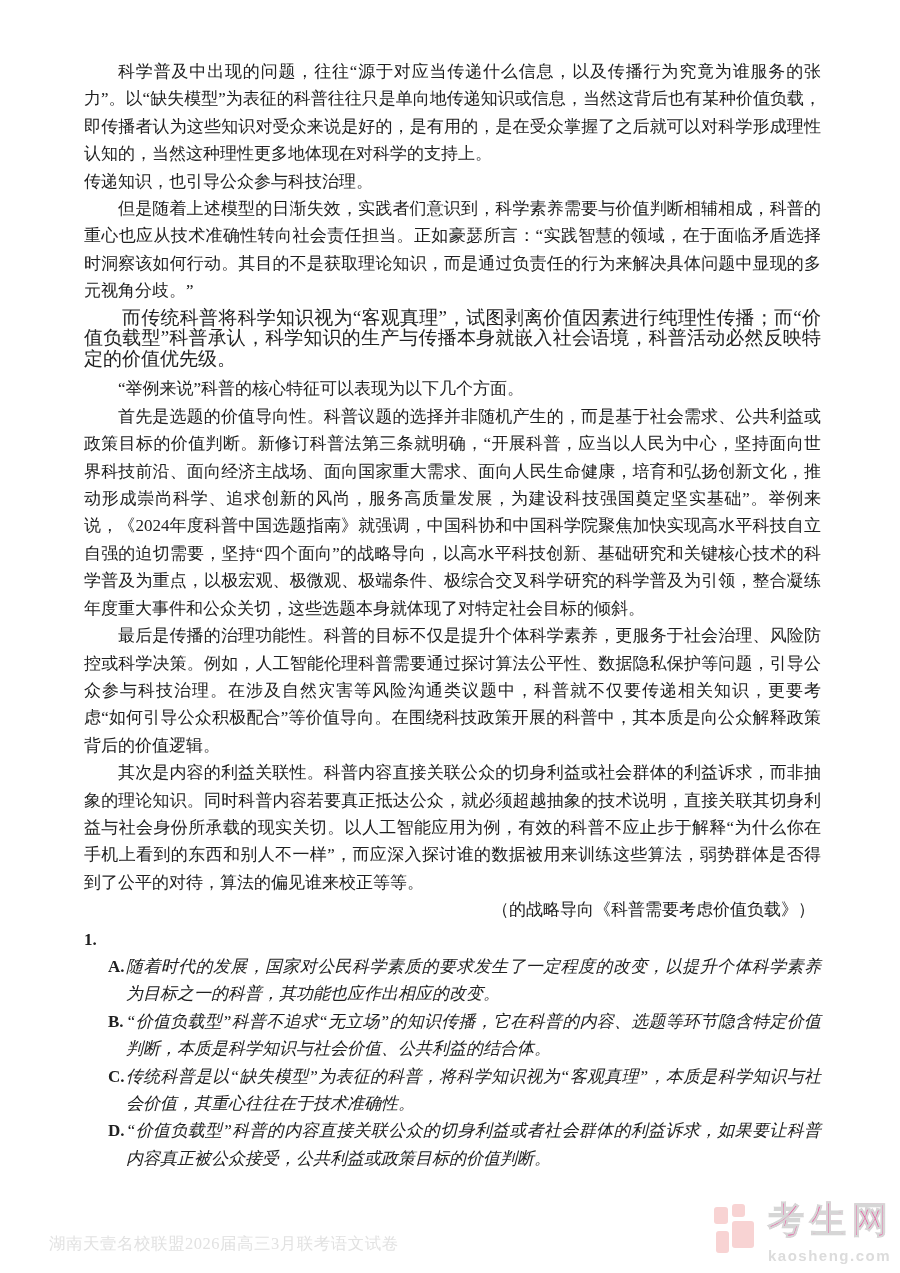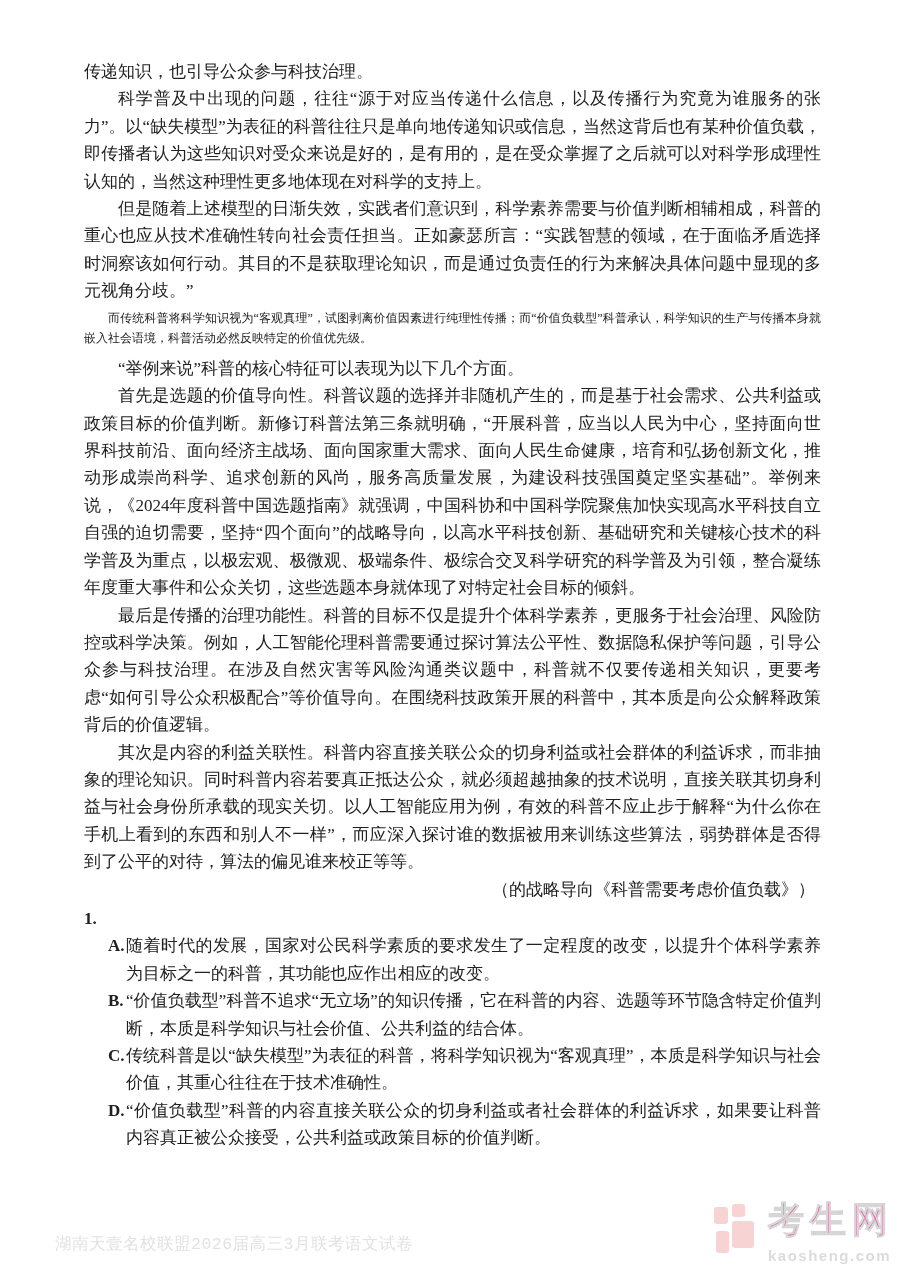--- a/index.html
+++ b/index.html
@@ -25,21 +25,21 @@
     text-align: justify;
   }
   .para {
     margin: 0;
     text-indent: 2em;
   }
   .para.no-indent {
     text-indent: 0;
   }
   .para.tight {
-    font-size: 12px;
+    font-size: 19px;
     line-height: 20.6px;
     margin: 3px 0 6px 0;
   }
   .attribution {
     margin: 0;
     text-indent: 0;
     text-align: right;
     padding-right: 6px;
   }
   .question-stem {
@@ -56,30 +56,30 @@
     padding-left: 24px;
   }
   .opt-label {
     width: 18px;
     flex-shrink: 0;
     font-weight: bold;
   }
   .opt-text {
     flex: 1;
     text-align: justify;
+    font-style: italic;
   }
   .watermark {
     position: absolute;
-    left: 55px;
+    left: 49px;
     top: 1233px;
     font-size: 16.5px;
     letter-spacing: 0.5px;
     color: #e2e2e2;
     white-space: nowrap;
-    font-family: Liberation Mono, monospace;
   }
   .logo {
     position: absolute;
     left: 714px;
     top: 1204px;
     display: flex;
     align-items: flex-start;
   }
   .logo-mark {
     position: relative;
@@ -114,22 +114,22 @@
     font-weight: bold;
     letter-spacing: 1.5px;
     color: #dcdcdc;
     white-space: nowrap;
   }
 </style>
 </head>
 <body>
 
 <div class="content">
+  <p class="para">科学普及中出现的问题，往往“源于对应当传递什么信息，以及传播行为究竟为谁服务的张力”。以“缺失模型”为表征的科普往往只是单向地传递知识或信息，当然这背后也有某种价值负载，即传播者认为这些知识对受众来说是好的，是有用的，是在受众掌握了之后就可以对科学形成理性认知的，当然这种理性更多地体现在对科学的支持上。</p>
   <p class="para no-indent">传递知识，也引导公众参与科技治理。</p>
-  <p class="para">科学普及中出现的问题，往往“源于对应当传递什么信息，以及传播行为究竟为谁服务的张力”。以“缺失模型”为表征的科普往往只是单向地传递知识或信息，当然这背后也有某种价值负载，即传播者认为这些知识对受众来说是好的，是有用的，是在受众掌握了之后就可以对科学形成理性认知的，当然这种理性更多地体现在对科学的支持上。</p>
   <p class="para">但是随着上述模型的日渐失效，实践者们意识到，科学素养需要与价值判断相辅相成，科普的重心也应从技术准确性转向社会责任担当。正如豪瑟所言：“实践智慧的领域，在于面临矛盾选择时洞察该如何行动。其目的不是获取理论知识，而是通过负责任的行为来解决具体问题中显现的多元视角分歧。”</p>
   <p class="para tight">而传统科普将科学知识视为“客观真理”，试图剥离价值因素进行纯理性传播；而“价值负载型”科普承认，科学知识的生产与传播本身就嵌入社会语境，科普活动必然反映特定的价值优先级。</p>
   <p class="para">“举例来说”科普的核心特征可以表现为以下几个方面。</p>
   <p class="para">首先是选题的价值导向性。科普议题的选择并非随机产生的，而是基于社会需求、公共利益或政策目标的价值判断。新修订科普法第三条就明确，“开展科普，应当以人民为中心，坚持面向世界科技前沿、面向经济主战场、面向国家重大需求、面向人民生命健康，培育和弘扬创新文化，推动形成崇尚科学、追求创新的风尚，服务高质量发展，为建设科技强国奠定坚实基础”。举例来说，《2024年度科普中国选题指南》就强调，中国科协和中国科学院聚焦加快实现高水平科技自立自强的迫切需要，坚持“四个面向”的战略导向，以高水平科技创新、基础研究和关键核心技术的科学普及为重点，以极宏观、极微观、极端条件、极综合交叉科学研究的科学普及为引领，整合凝练年度重大事件和公众关切，这些选题本身就体现了对特定社会目标的倾斜。</p>
   <p class="para">最后是传播的治理功能性。科普的目标不仅是提升个体科学素养，更服务于社会治理、风险防控或科学决策。例如，人工智能伦理科普需要通过探讨算法公平性、数据隐私保护等问题，引导公众参与科技治理。在涉及自然灾害等风险沟通类议题中，科普就不仅要传递相关知识，更要考虑“如何引导公众积极配合”等价值导向。在围绕科技政策开展的科普中，其本质是向公众解释政策背后的价值逻辑。</p>
   <p class="para">其次是内容的利益关联性。科普内容直接关联公众的切身利益或社会群体的利益诉求，而非抽象的理论知识。同时科普内容若要真正抵达公众，就必须超越抽象的技术说明，直接关联其切身利益与社会身份所承载的现实关切。以人工智能应用为例，有效的科普不应止步于解释“为什么你在手机上看到的东西和别人不一样”，而应深入探讨谁的数据被用来训练这些算法，弱势群体是否得到了公平的对待，算法的偏见谁来校正等等。</p>
   <p class="attribution">（的战略导向《科普需要考虑价值负载》）</p>
 
   <div class="question">
     <div class="question-stem">

